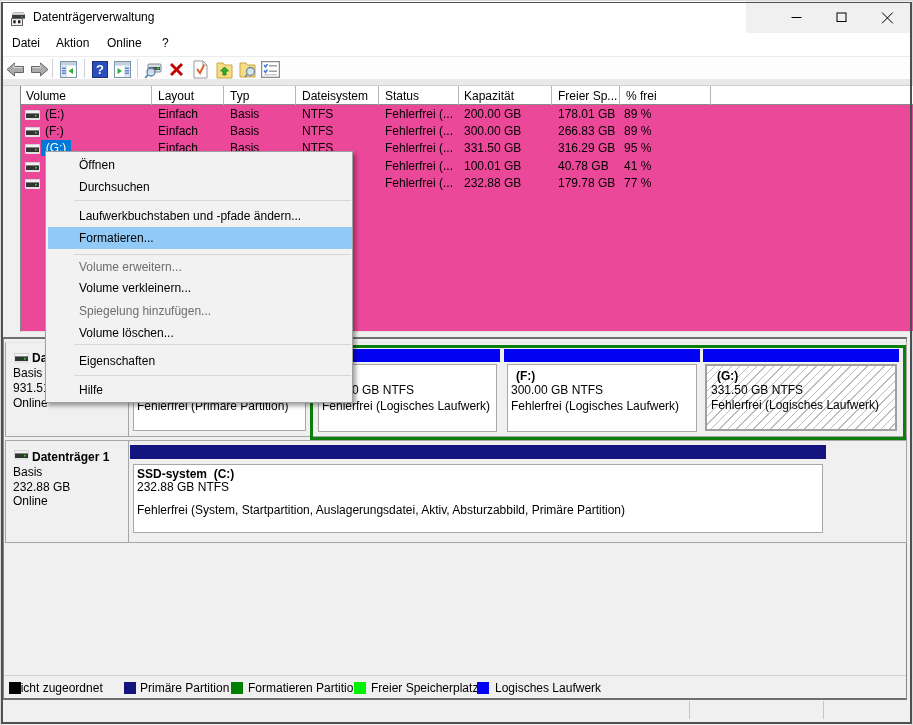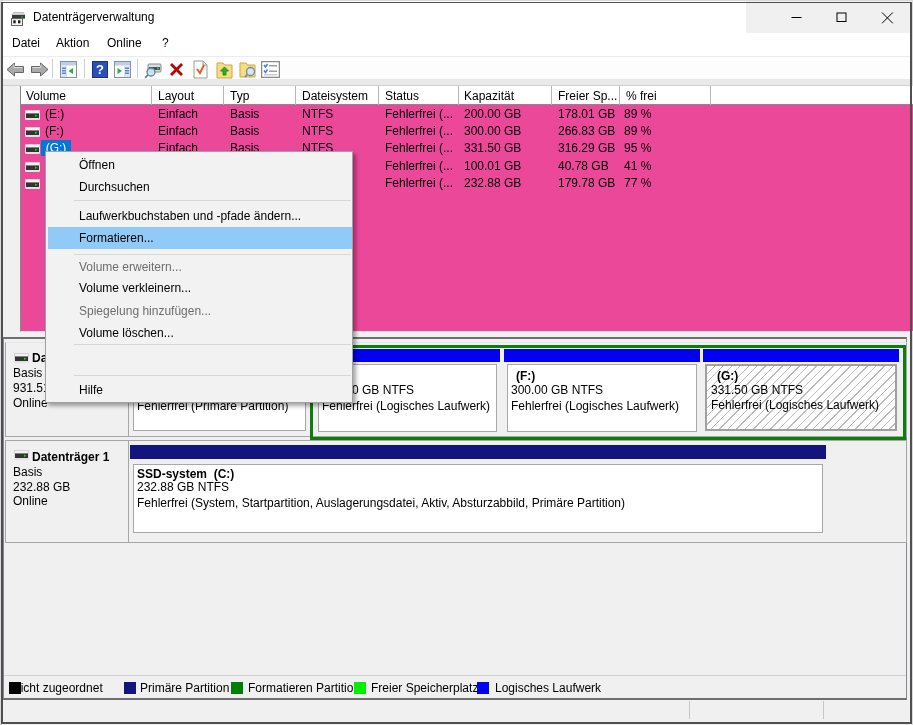--- a/index.html
+++ b/index.html
@@ -307,21 +307,21 @@
           </svg>
         <div class="ptxt b" style="left:26px;top:9px">Datenträger 1</div>
         <div class="ptxt" style="left:7px;top:24px">Basis</div>
         <div class="ptxt" style="left:7px;top:39px">232.88 GB</div>
         <div class="ptxt" style="left:7px;top:53px">Online</div>
       </div>
       <div class="bar" style="left:124px;top:4px;width:696px;background:#14147e"></div>
       <div class="pbody" style="left:127px;top:23px;width:690px;height:69px">
         <div class="ptxt b" style="left:3px;top:2px">SSD-system  (C:)</div>
         <div class="ptxt" style="left:3px;top:15px">232.88 GB NTFS</div>
-        <div class="ptxt" style="left:3px;top:31px">Fehlerfrei (System, Startpartition, Auslagerungsdatei, Aktiv, Absturzabbild, Primäre Partition)</div>
+        <div class="ptxt" style="left:3px;top:38px">Fehlerfrei (System, Startpartition, Auslagerungsdatei, Aktiv, Absturzabbild, Primäre Partition)</div>
       </div>
     </div>
 
     <div id="legend">
       <div class="lsq" style="left:5px;background:#000"></div>
       <div class="ltxt" style="left:8px">Nicht zugeordnet</div>
       <div class="lsq" style="left:120px;background:#14147e"></div>
       <div class="ltxt" style="left:136px">Primäre Partition</div>
       <div class="lsq" style="left:227px;background:#008000"></div>
       <div class="ltxt" style="left:244px">Formatieren Partition</div>
@@ -342,17 +342,18 @@
     <div class="mi" style="top:24px">Durchsuchen</div>
     <div class="msep" style="top:48px"></div>
     <div class="mi" style="top:53px">Laufwerkbuchstaben und -pfade ändern...</div>
     <div class="mi hl" style="top:75px">Formatieren...</div>
     <div class="msep" style="top:102px"></div>
     <div class="mi dis" style="top:104px">Volume erweitern...</div>
     <div class="mi" style="top:125px">Volume verkleinern...</div>
     <div class="mi dis" style="top:148px">Spiegelung hinzufügen...</div>
     <div class="mi" style="top:170px">Volume löschen...</div>
     <div class="msep" style="top:192px"></div>
+    <div class="mi" style="top:198px">Eigenschaften</div>
     <div class="msep" style="top:223px"></div>
     <div class="mi" style="top:227px">Hilfe</div>
   </div>
   <div id="frame"></div>
 </div>
 
 </body></html>

